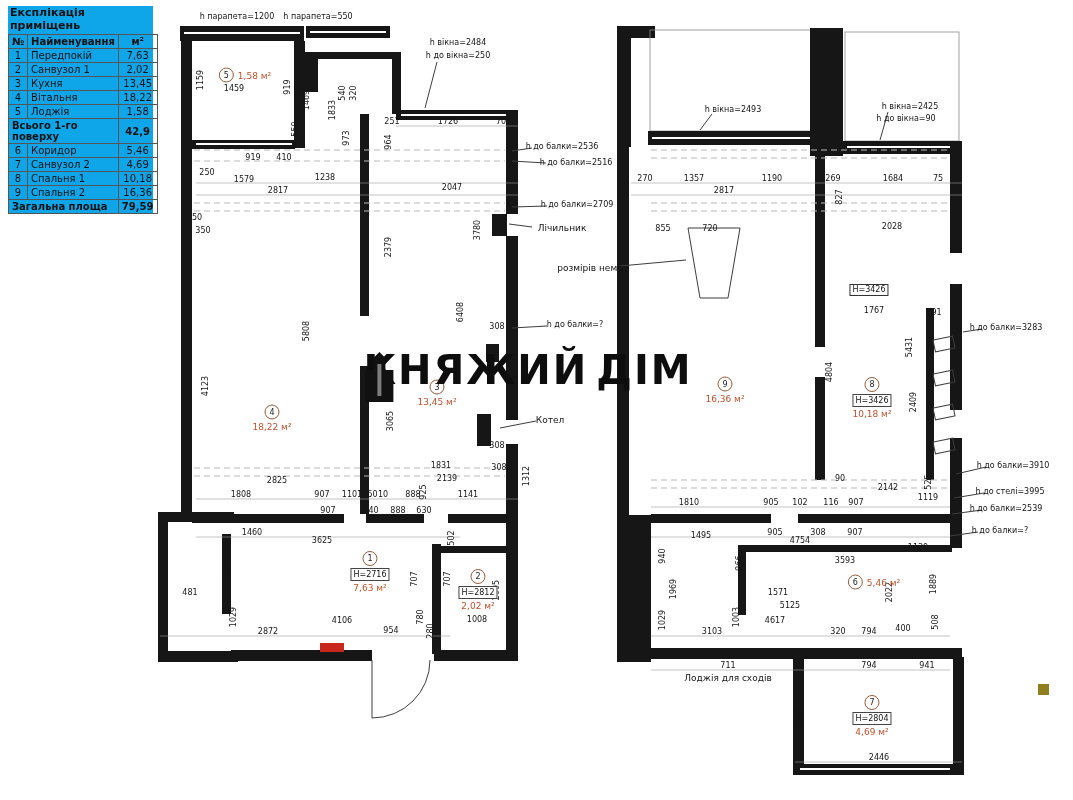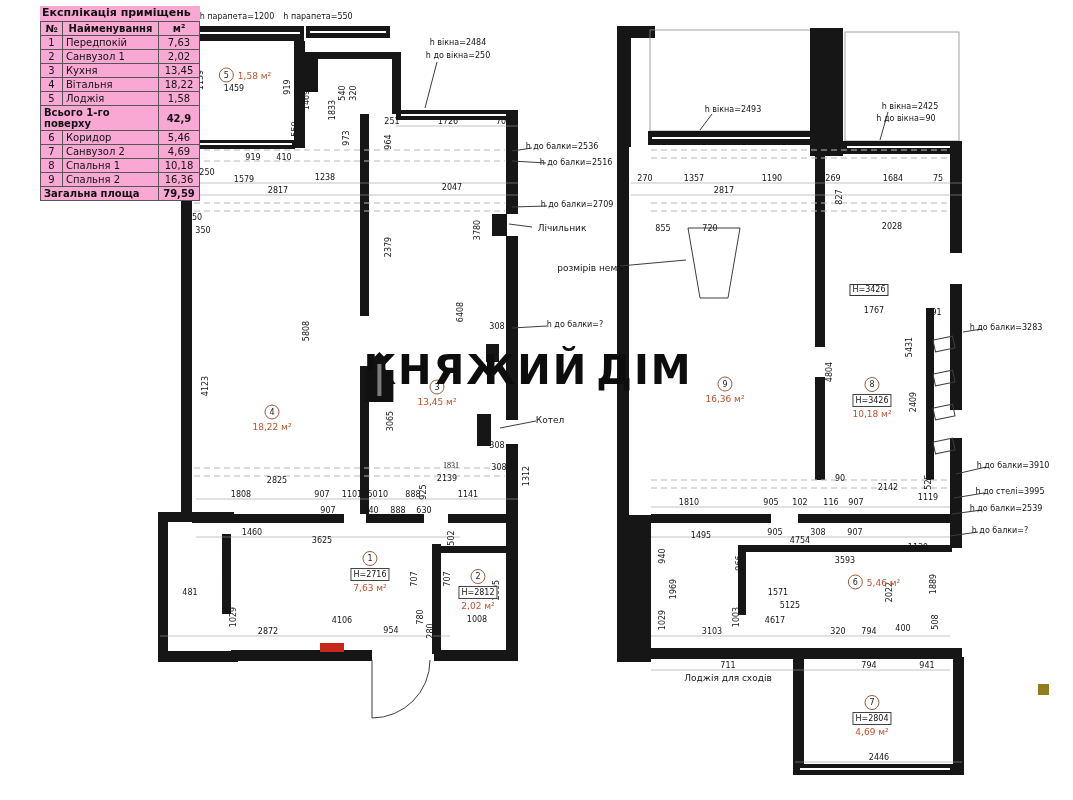--- a/index.html
+++ b/index.html
@@ -21,21 +21,21 @@
   .ann.hbox{border:1px solid #333;background:#fff;padding:1px 2px;}
 
   .room{position:absolute;transform:translate(-50%,-50%);display:flex;flex-direction:column;
         align-items:center;gap:2px;z-index:2;}
   .room.inline{flex-direction:row;gap:4px;}
   .room-num{width:13px;height:13px;border:1px solid #9a5a3a;border-radius:50%;font-size:8px;
             line-height:13px;text-align:center;color:#222;background:#fff;flex:0 0 auto;}
   .room-h{border:1px solid #444;background:#fff;font-size:8px;padding:0 2px;line-height:11px;color:#111;}
   .room-area{color:#c2512e;font-size:9px;white-space:nowrap;}
 
-  .explication{position:absolute;left:8px;top:6px;width:160px;z-index:3;background:#f9a8d4;margin-left:32px;}
+  .explication{position:absolute;left:8px;top:6px;width:145px;z-index:3;background:#0ea5e9;}
   .exp-title{font-weight:bold;font-size:11px;color:#111;margin:0 0 2px 2px;}
   .explication table{border-collapse:collapse;width:100%;font-size:10px;color:#111;}
   .explication th,.explication td{border:1px solid #555;padding:1px 3px;vertical-align:middle;}
   .explication th{font-weight:bold;text-align:center;font-size:10px;}
   td.num{text-align:center;width:15px;}
   td.area{text-align:center;width:34px;}
   td.name{text-align:left;}
   tr.subtotal td{font-weight:bold;}
 
   .brand{position:absolute;left:528px;top:350px;transform:translateX(-50%);display:flex;
@@ -202,21 +202,21 @@
       <span class="ann v" style="left: 389px; top: 247px;">2379</span>
       <span class="ann v" style="left: 478px; top: 230px;">3780</span>
       <span class="ann v" style="left: 461px; top: 312px;">6408</span>
       <span class="ann" style="left: 497px; top: 327px;">308</span>
       <span class="ann v" style="left: 307px; top: 331px;">5808</span>
       <span class="ann v" style="left: 206px; top: 386px;">4123</span>
       <span class="ann h" style="left: 575px; top: 325px;">h до балки=?</span>
       <span class="ann v" style="left: 391px; top: 421px;">3065</span>
       <span class="ann note" style="left: 550px; top: 420px;">Котел</span>
       <span class="ann" style="left: 497px; top: 446px;">308</span>
-      <span class="ann" style="left: 451px; top: 466px; font-family: Liberation Serif, serif;">1831</span>
+      <span class="ann" style="left: 441px; top: 466px;">1831</span>
       <span class="ann" style="left: 447px; top: 479px;">2139</span>
       <span class="ann" style="left: 499px; top: 468px;">308</span>
       <span class="ann v" style="left: 527px; top: 476px;">1312</span>
       <span class="ann v" style="left: 424px; top: 492px;">925</span>
       <span class="ann" style="left: 277px; top: 481px;">2825</span>
       <span class="ann" style="left: 241px; top: 495px;">1808</span>
       <span class="ann" style="left: 322px; top: 495px;">907</span>
       <span class="ann" style="left: 352px; top: 495px;">1101</span>
       <span class="ann" style="left: 370px; top: 495px;">550</span>
       <span class="ann" style="left: 383px; top: 495px;">10</span>

